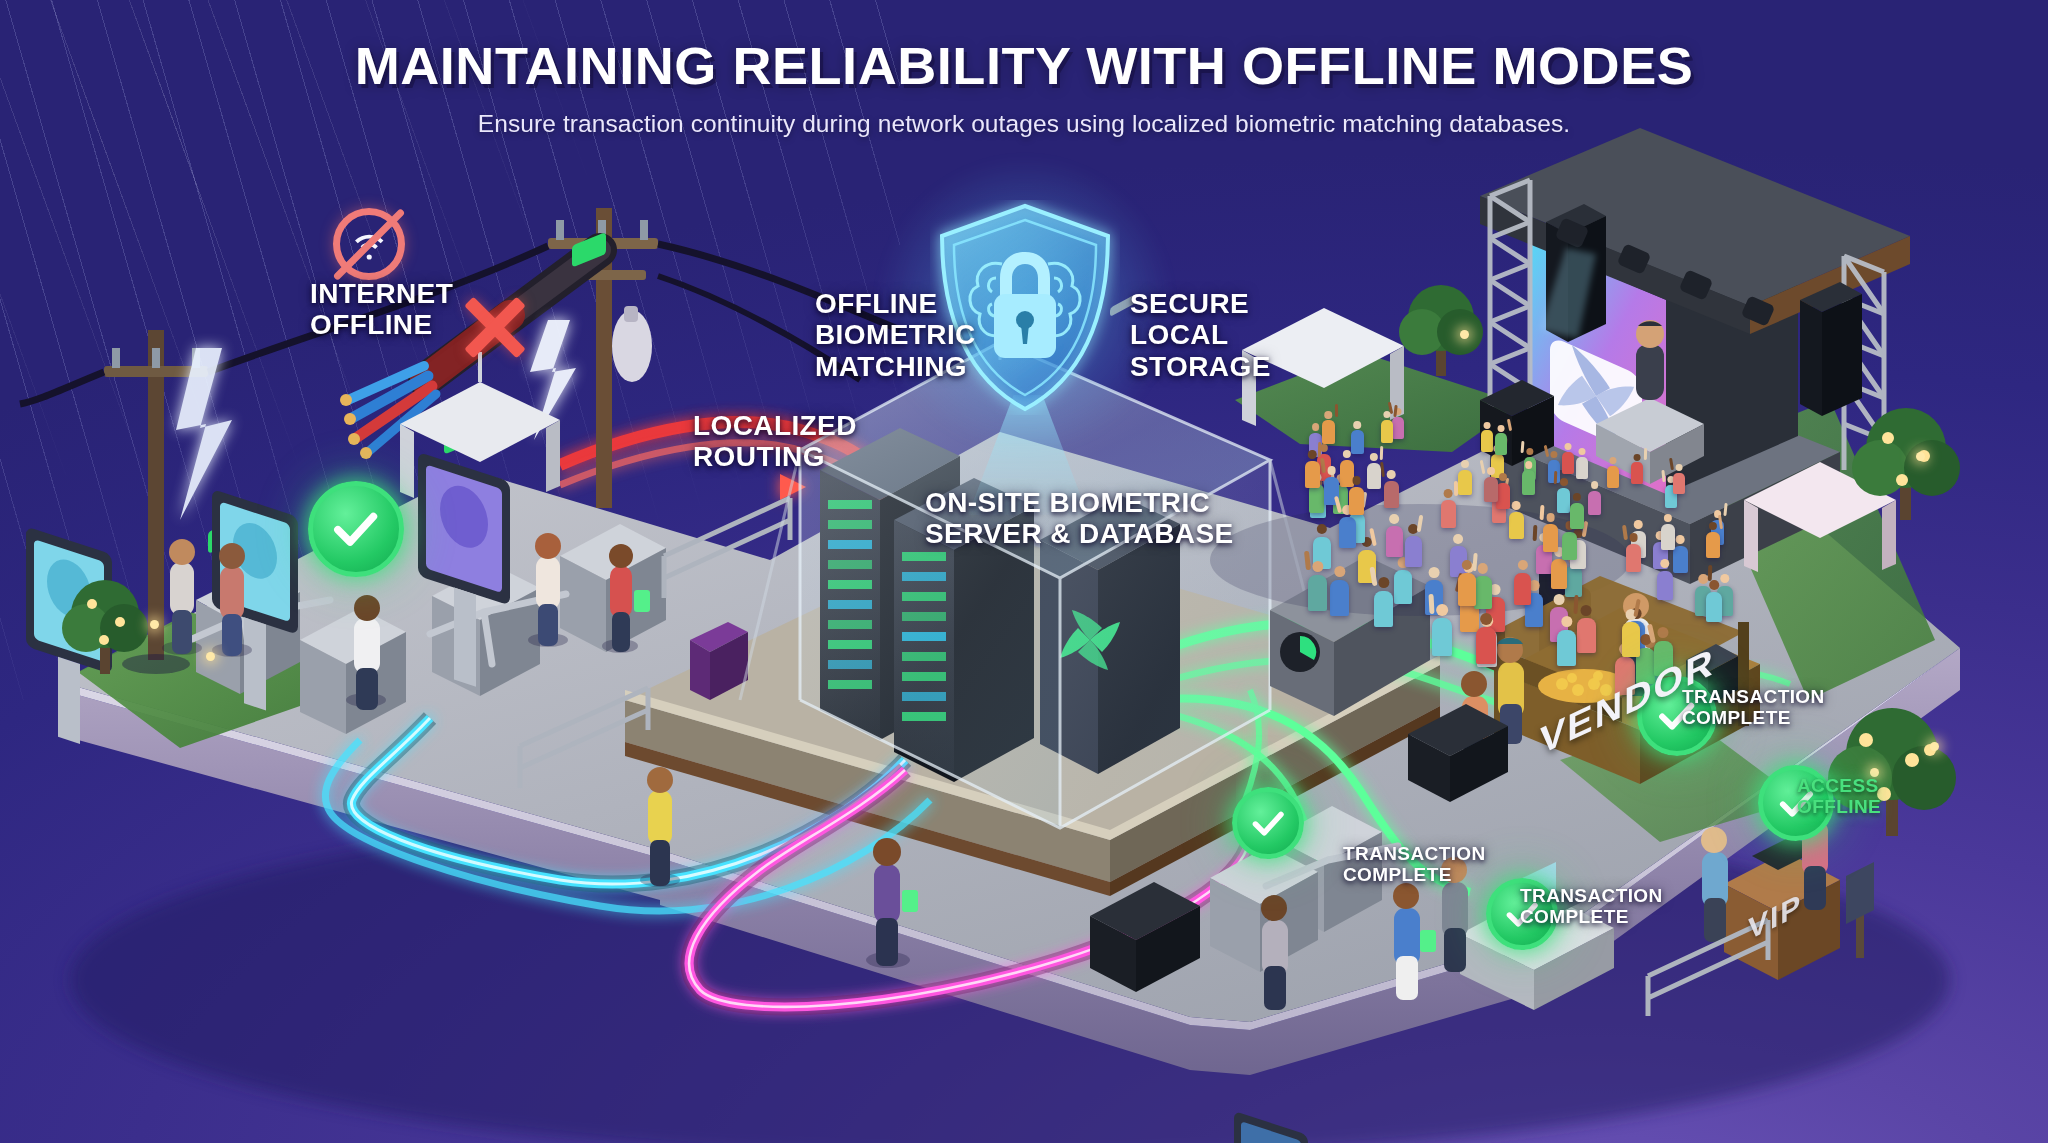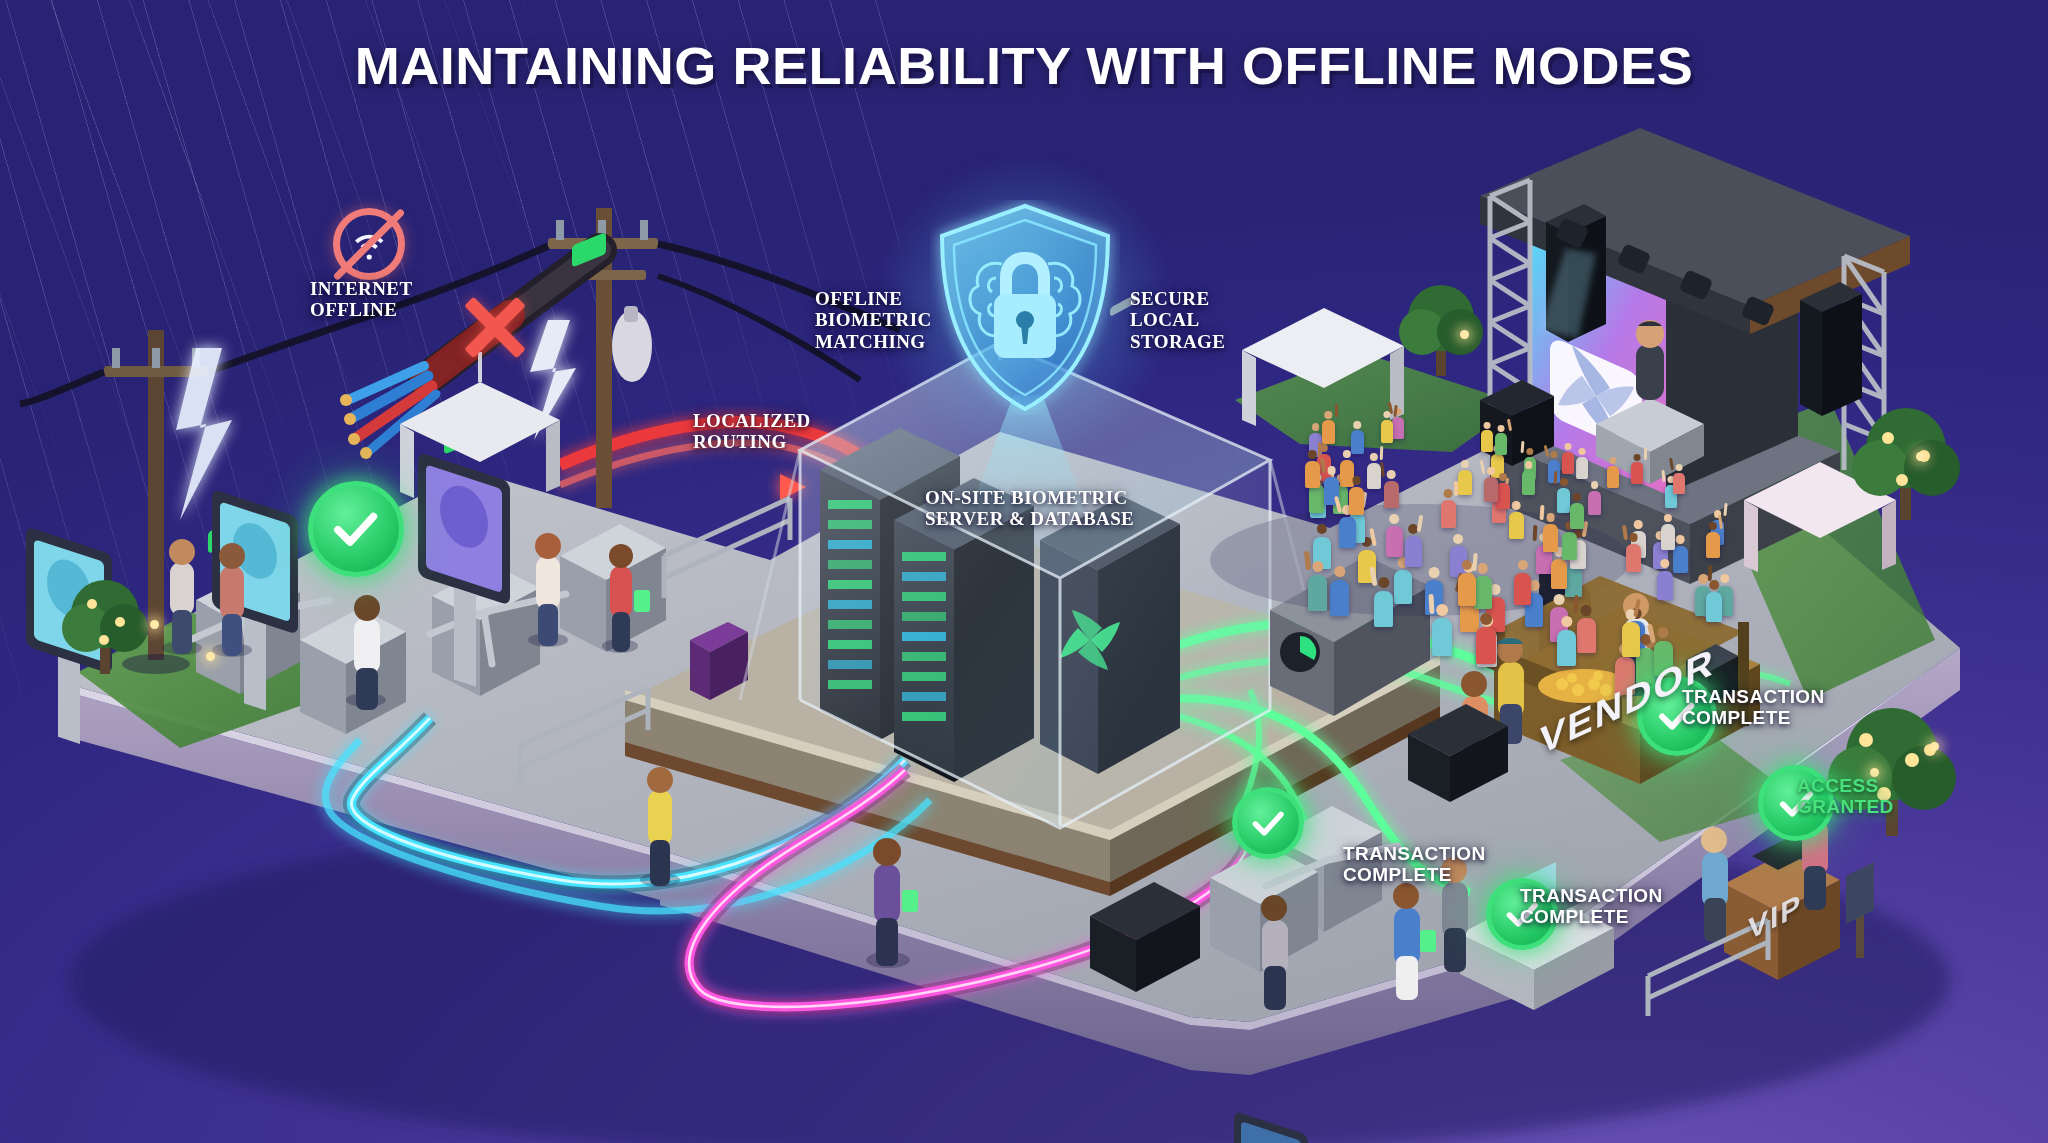--- a/index.html
+++ b/index.html
@@ -58,21 +58,21 @@
   .platform-wrap { position: absolute; left: 0; top: 0; width: 2048px; height: 1143px; }
 
   
   .lbl {
     position: absolute;
     font-weight: 800; color: #fff; line-height: 1.12;
     text-shadow: 0 2px 5px rgba(10,5,40,.85), 0 0 12px rgba(10,5,40,.5);
     letter-spacing: .4px; white-space: pre-line;
   }
   .lbl.md { font-size: 19px; }
-  .lbl.lg { font-size: 19px; font-family: Liberation Serif, serif; }
+  .lbl.lg { font-size: 28px; }
   .lbl.green { color: #49e07e; text-shadow: 0 0 14px rgba(56,220,120,.8), 0 2px 4px rgba(0,0,0,.7); }
 
   
   .check {
     position: absolute; border-radius: 50%;
     border: 5px solid #3ee07c;
     background: radial-gradient(circle at 38% 32%, #63f09a 0%, #23c964 62%, #12a84f 100%);
     box-shadow: 0 0 18px 4px rgba(62,224,124,.65), 0 0 44px 10px rgba(62,224,124,.28);
     display: flex; align-items: center; justify-content: center;
   }
@@ -118,20 +118,21 @@
 </style>
 </head>
 <body>
 
 <div id="stage">
 
   <div class="rain"></div>
   <div class="rain2"></div>
 
   <div class="title">MAINTAINING RELIABILITY WITH OFFLINE MODES</div>
+  <div class="subtitle">Ensure transaction continuity during network outages using localized biometric matching databases.</div>
 
   <svg class="platform-wrap" viewBox="0 0 2048 1143" width="2048" height="1143">
     <defs>
       <linearGradient id="deckTop" x1="0" y1="0" x2="0.4" y2="1">
         <stop offset="0%" stop-color="#cfd0d6"></stop>
         <stop offset="45%" stop-color="#b6b8c2"></stop>
         <stop offset="100%" stop-color="#9fa2b0"></stop>
       </linearGradient>
       <linearGradient id="deckSide" x1="0" y1="0" x2="0" y2="1">
         <stop offset="0%" stop-color="#b3a8c6"></stop>
@@ -1179,21 +1180,21 @@
       <div class="lbl lg" style="left: 1130px; top: 288px;">SECURE
 LOCAL
 STORAGE</div>
       <div class="lbl lg" style="left: 693px; top: 410px;">LOCALIZED
 ROUTING</div>
       <div class="lbl lg" style="left: 925px; top: 487px;">ON-SITE BIOMETRIC
 SERVER &amp; DATABASE</div>
       <div class="lbl md" style="left: 1682px; top: 686px;">TRANSACTION
 COMPLETE</div>
       <div class="lbl md green" style="left: 1797px; top: 775px; color: rgb(73, 224, 126);">ACCESS
-GRANTED</div>
+OFFLINE</div>
       <div class="lbl md" style="left: 1343px; top: 843px;">TRANSACTION
 COMPLETE</div>
       <div class="lbl md" style="left: 1520px; top: 885px;">TRANSACTION
 COMPLETE</div>
     </div>
 
   <div style="position:absolute;left:1540px;top:680px;font-size:38px;font-weight:800;color:#f2f2f8;
               letter-spacing:2px;transform:skewY(-25deg) rotate(0deg);text-shadow:0 3px 6px rgba(0,0,0,.5);">VENDOR</div>
   <div style="position:absolute;left:1748px;top:900px;font-size:30px;font-weight:800;color:#e6e6ee;
               letter-spacing:2px;transform:skewY(-26deg);opacity:.9;text-shadow:0 2px 4px rgba(0,0,0,.45);">VIP</div>

